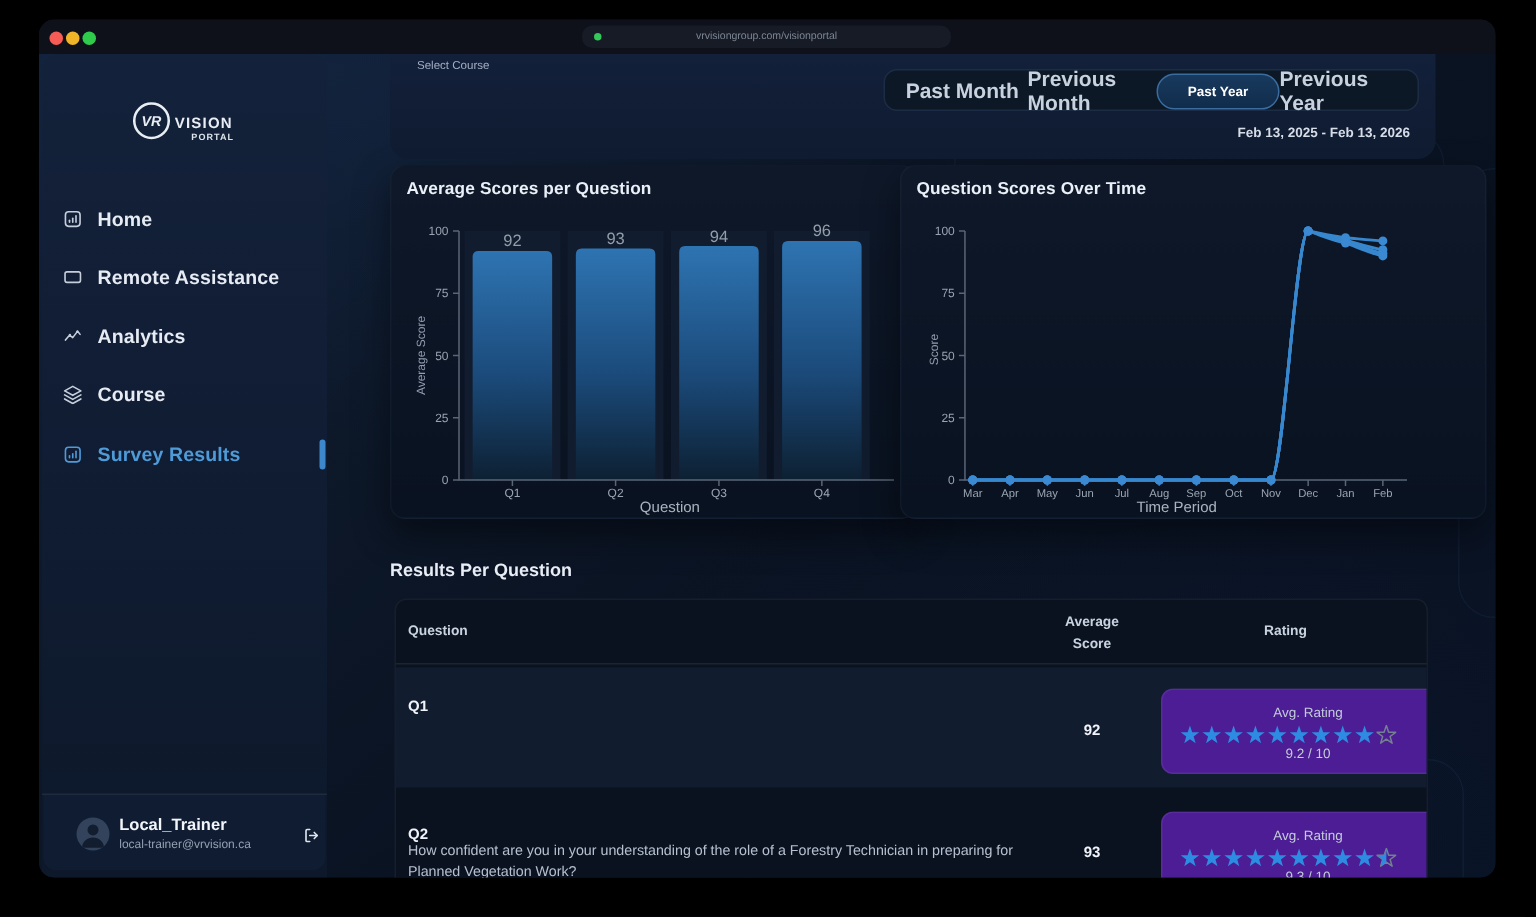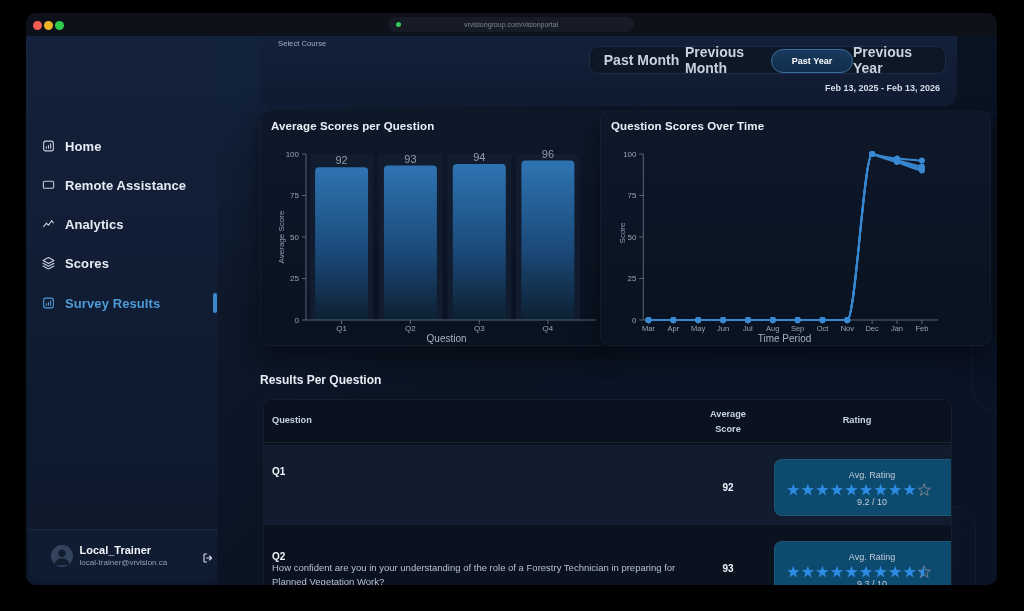--- a/index.html
+++ b/index.html
@@ -72,21 +72,21 @@
 .card2 { left:574px; top:74px; width:391px; height:236px; }
 .cardtitle { position:absolute; left:10px; top:9px; font-size:11.5px; font-weight:bold;
   color:#eaf0f8; letter-spacing:0.1px;text-align:right; }
 
 .results-title { position:absolute; left:234px; top:337px; font-size:12px;
   font-weight:bold; color:#e8edf5; z-index:3; }
 .table { position:absolute; left:237px; top:363px; width:689px; height:230px;
   background:#0a1220; border:1px solid rgba(255,255,255,0.05); border-radius:8px;
   z-index:3; overflow:hidden; }
 .ratebox { position:absolute; left:510px; width:196px; height:57px;
-  background:#0c4a6e; border:1px solid rgba(255,255,255,0.07); border-radius:8px; }
+  background:#4c1d95; border:1px solid rgba(255,255,255,0.07); border-radius:8px; }
 .rb-t { position:absolute; top:10px; width:100%; text-align:center; font-size:9px;
   color:#c2cbd8; }
 .rb-stars { position:absolute; top:23px; left:11px; width:146px; height:14px; }
 .rb-v { position:absolute; top:37px; width:100%; text-align:center; font-size:9px;
   color:#c3ccd9; }
 </style>
 </head>
 <body>
 <div class="window">
   <div class="titlebar">
@@ -109,20 +109,28 @@
       <div class="btngroup">
         <div class="btn" style="left:8px; width:87px;">Past Month</div>
         <div class="btn" style="left:95px; width:87px;">Previous Month</div>
         <div class="btn-active">Past Year</div>
         <div class="btn" style="left:263px; width:87px;">Previous Year</div>
       </div>
       <div class="daterange">Feb 13, 2025 - Feb 13, 2026</div>
     </div>
 
     <div class="sidebar">
+      <div class="logo" id="logo">
+        <svg width="190" height="70" viewBox="0 0 190 70">
+          <circle cx="73" cy="34.5" r="11.5" fill="none" stroke="#e9edf4" stroke-width="1.7"></circle>
+          <text x="73" y="38" text-anchor="middle" font-size="9.5" font-weight="bold" font-style="italic" fill="#e9edf4" font-family="Liberation Sans">VR</text>
+          <text x="88.5" y="39" font-size="10" font-weight="bold" fill="#e9edf4" letter-spacing="0.8" font-family="Liberation Sans">VISION</text>
+          <text x="128" y="47.5" text-anchor="end" font-size="6" font-weight="bold" fill="#dde3ec" letter-spacing="0.7" font-family="Liberation Sans">PORTAL</text>
+        </svg>
+      </div>
       <div class="nav" id="nav">
         <div class="navitem" style="top:0px;">
           <svg class="navicon" width="13" height="13" viewBox="0 0 24 24" fill="none" stroke="#c6cedb" stroke-width="2" stroke-linecap="round">
             <rect x="3" y="3" width="18" height="18" rx="4"></rect>
             <path d="M8 16v-2.5"></path>
               <path d="M12 16v-5"></path>
               <path d="M16 16v-8"></path>
           </svg>
           <div class="navtext">Home</div>
         </div>
@@ -139,21 +147,21 @@
             <circle cx="17.5" cy="6.5" r="1.4" fill="#c6cedb" stroke="none"></circle>
           </svg>
           <div class="navtext">Analytics</div>
         </div>
         <div class="navitem" style="top:117px;">
           <svg class="navicon" width="13" height="13" viewBox="0 0 24 24" fill="none" stroke="#c6cedb" stroke-width="2" stroke-linecap="round" stroke-linejoin="round">
             <path d="M12 2L2 7.5 12 13l10-5.5z"></path>
             <path d="M2 12.5L12 18l10-5.5"></path>
             <path d="M2 17.5L12 23l10-5.5"></path>
           </svg>
-          <div class="navtext">Scores</div>
+          <div class="navtext">Course</div>
         </div>
         <div class="navitem navactive" style="top:157px;">
           <svg class="navicon" width="13" height="13" viewBox="0 0 24 24" fill="none" stroke="#4e9bd8" stroke-width="2" stroke-linecap="round">
             <rect x="3" y="3" width="18" height="18" rx="4"></rect>
             <path d="M8 16v-2.5"></path>
               <path d="M12 16v-5"></path>
               <path d="M16 16v-8"></path>
           </svg>
           <div class="navtext">Survey Results</div>
           <div class="navbar-ind" style="top:5px;"></div>

